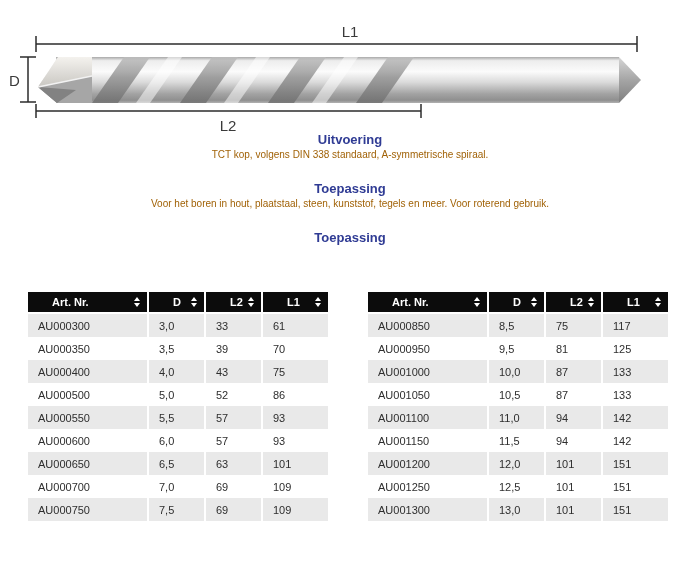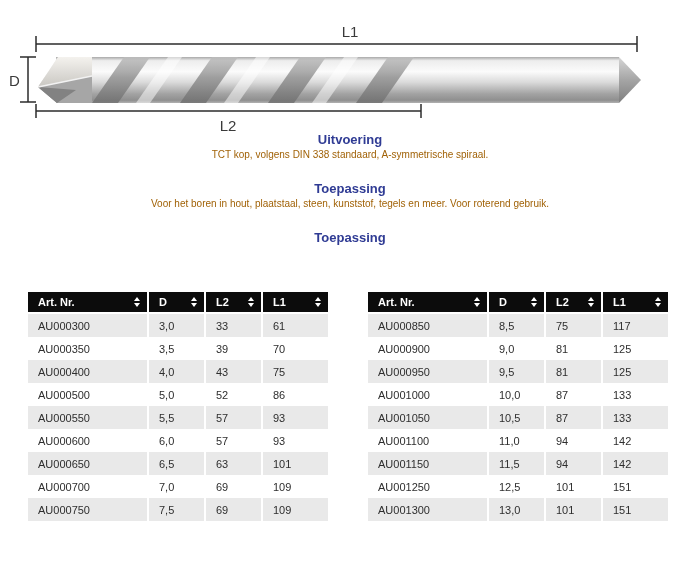--- a/index.html
+++ b/index.html
@@ -23,21 +23,21 @@
   }
 
   
   .tbl-wrap{position:absolute;top:292px;width:300px;}
   #tbl-left{left:28px;}
   #tbl-right{left:368px;}
   table{border-collapse:collapse;table-layout:fixed;width:100%;}
   col.c1{width:40%;} col.c2{width:19%;} col.c3{width:19%;} col.c4{width:22%;}
   th{
     background:#0c0c0c;color:#ffffff;font-size:11px;font-weight:bold;
-    text-align:left;height:20px;padding:0 0 0 10px;position:relative;
+    text-align:left;height:20px;padding:0 0 0 24px;position:relative;
     border-right:2px solid #ffffff;border-bottom:2px solid #ffffff;
     cursor:pointer;white-space:nowrap;
   }
   th:last-child{border-right:none;}
   td{
     font-size:11px;color:#2e2e2e;height:23px;padding:0 0 0 10px;
     border-right:2px solid #ffffff;white-space:nowrap;
   }
   td:last-child{border-right:none;}
   tbody tr:nth-child(odd){background:#e9e9e9;}
@@ -257,26 +257,20 @@
       </tr>
     </thead>
     <tbody>
         <tr>
           <td>AU000850</td>
           <td>8,5</td>
           <td>75</td>
           <td>117</td>
         </tr>
         <tr>
-          <td>AU000900</td>
-          <td>9,0</td>
-          <td>81</td>
-          <td>125</td>
-        </tr>
-        <tr>
           <td>AU000950</td>
           <td>9,5</td>
           <td>81</td>
           <td>125</td>
         </tr>
         <tr>
           <td>AU001000</td>
           <td>10,0</td>
           <td>87</td>
           <td>133</td>
@@ -293,20 +287,26 @@
           <td>94</td>
           <td>142</td>
         </tr>
         <tr>
           <td>AU001150</td>
           <td>11,5</td>
           <td>94</td>
           <td>142</td>
         </tr>
         <tr>
+          <td>AU001200</td>
+          <td>12,0</td>
+          <td>101</td>
+          <td>151</td>
+        </tr>
+        <tr>
           <td>AU001250</td>
           <td>12,5</td>
           <td>101</td>
           <td>151</td>
         </tr>
         <tr>
           <td>AU001300</td>
           <td>13,0</td>
           <td>101</td>
           <td>151</td>

